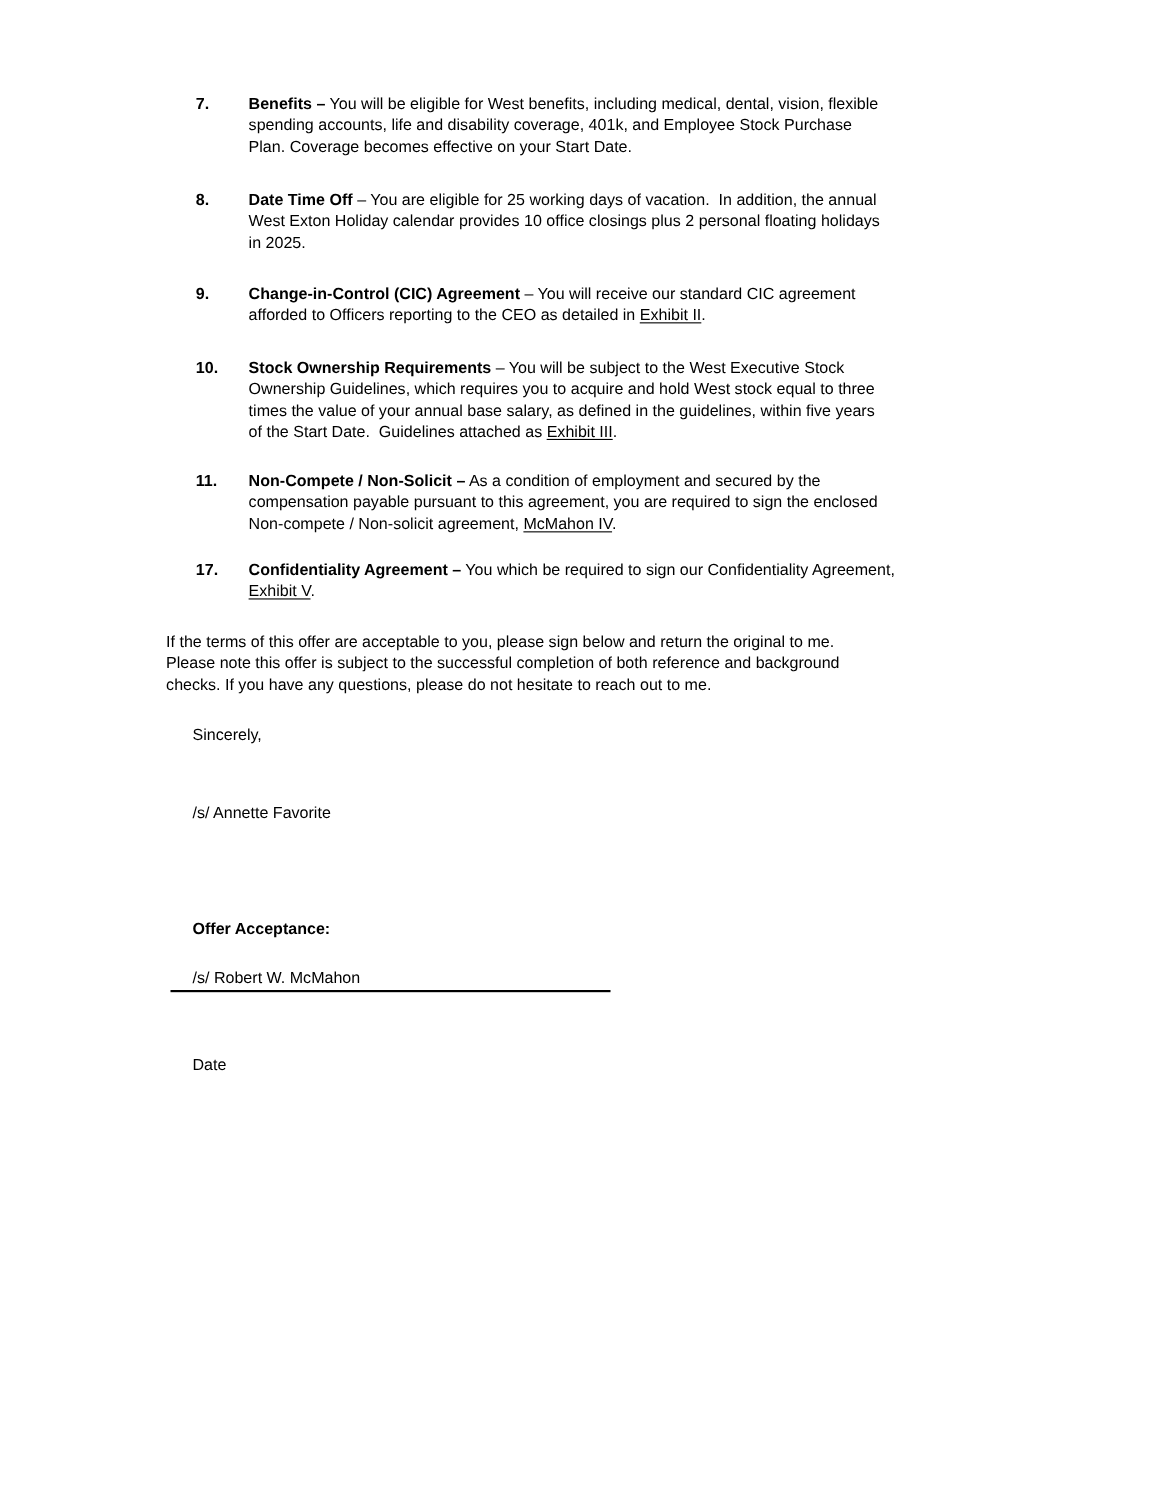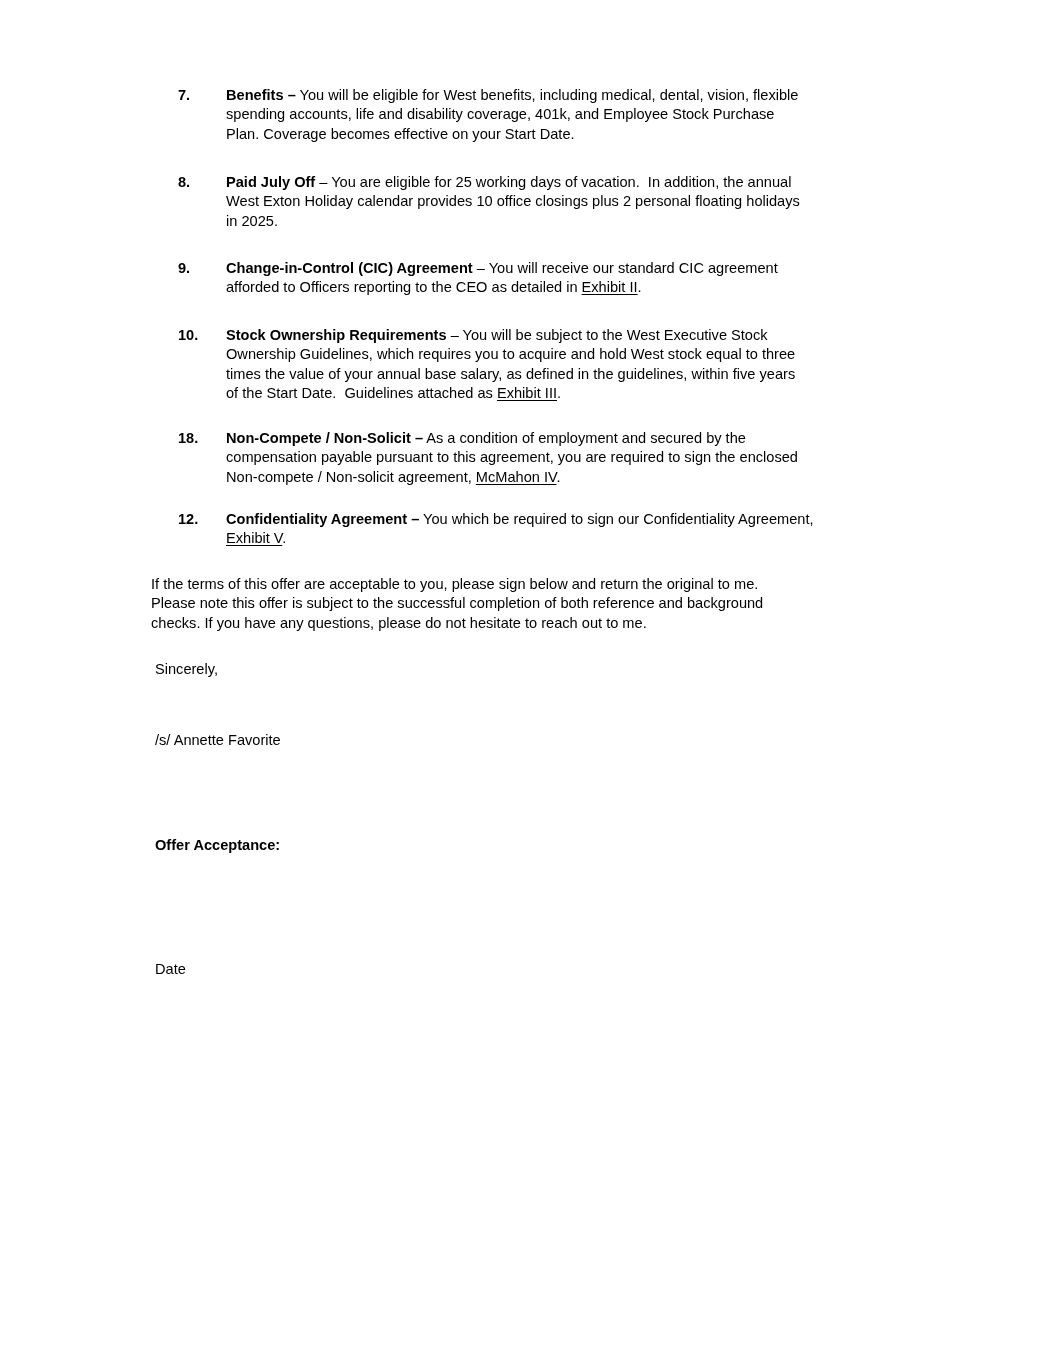--- a/index.html
+++ b/index.html
@@ -11,21 +11,21 @@
     position: relative;
     width: 1055px;
     height: 1365px;
     background: #ffffff;
     color: #000000;
     font-family: "Liberation Sans", "DejaVu Sans", sans-serif;
     font-size: 14.6px;
     line-height: 19.3px;
     -webkit-font-smoothing: antialiased;
   }
-  .abs { position: absolute; }
+  .abs { position: absolute; margin-left: 20px; }
   .pre { white-space: pre-line; }
   .b   { font-weight: 700; }
   .u   { text-decoration: underline; text-underline-offset: 2px; }
 
   .list-item {
     position: absolute;
     left: 178px;
     width: 742px;
   }
   .list-num {
@@ -62,60 +62,63 @@
 
   <div class="list-item" style="top:86px">
     <span class="list-num">7.</span>
     <div class="list-text"><span class="b">Benefits –</span><span> You will be eligible for West benefits, including medical, dental, vision, flexible
 spending accounts, life and disability coverage, 401k, and Employee Stock Purchase
 Plan. Coverage becomes effective on your Start Date.</span><span class="u"></span><span></span></div>
   </div>
 
   <div class="list-item" style="top:173px">
     <span class="list-num">8.</span>
-    <div class="list-text"><span class="b">Paid July Off</span><span> – You are eligible for 25 working days of vacation.&nbsp; In addition, the annual
+    <div class="list-text"><span class="b">Date Time Off</span><span> – You are eligible for 25 working days of vacation.&nbsp; In addition, the annual
 West Exton Holiday calendar provides 10 office closings plus 2 personal floating holidays
 in 2025.</span><span class="u"></span><span></span></div>
   </div>
 
   <div class="list-item" style="top:259px">
     <span class="list-num">9.</span>
     <div class="list-text"><span class="b">Change-in-Control (CIC) Agreement</span><span> – You will receive our standard CIC agreement
 afforded to Officers reporting to the CEO as detailed in </span><span class="u">Exhibit II</span><span>.</span></div>
   </div>
 
   <div class="list-item" style="top:326px">
     <span class="list-num">10.</span>
     <div class="list-text"><span class="b">Stock Ownership Requirements</span><span> – You will be subject to the West Executive Stock
 Ownership Guidelines, which requires you to acquire and hold West stock equal to three
 times the value of your annual base salary, as defined in the guidelines, within five years
 of the Start Date.&nbsp; Guidelines attached as </span><span class="u">Exhibit III</span><span>.</span></div>
   </div>
 
   <div class="list-item" style="top:429px">
-    <span class="list-num">18.</span>
+    <span class="list-num">11.</span>
     <div class="list-text"><span class="b">Non-Compete / Non-Solicit –</span><span> As a condition of employment and secured by the
 compensation payable pursuant to this agreement, you are required to sign the enclosed
 Non-compete / Non-solicit agreement, </span><span class="u">McMahon IV</span><span>.</span></div>
   </div>
 
   <div class="list-item" style="top:510px">
-    <span class="list-num">12.</span>
+    <span class="list-num">17.</span>
     <div class="list-text"><span class="b">Confidentiality Agreement –</span><span> You which be required to sign our Confidentiality Agreement,
 </span><span class="u">Exhibit V</span><span>.</span></div>
   </div>
 
   <div class="para" style="top:575px">If the terms of this offer are acceptable to you, please sign below and return the original to me.
 Please note this offer is subject to the successful completion of both reference and background
 checks. If you have any questions, please do not hesitate to reach out to me.</div>
 
   <div class="abs" style="left:155px; top:660px">Sincerely,</div>
 
   <div class="abs" style="left:155px; top:731px">/s/ Annette Favorite</div>
 
 
   <div class="abs b" style="left:155px; top:836px">Offer Acceptance:</div>
 
+  <div class="sig-line" style="top:881px">
+    <div class="sig-text">/s/ Robert W. McMahon</div>
+  </div>
 
 
   <div class="abs" style="left:155px; top:960px">Date</div>
 
 </div>
 
 </body></html>

